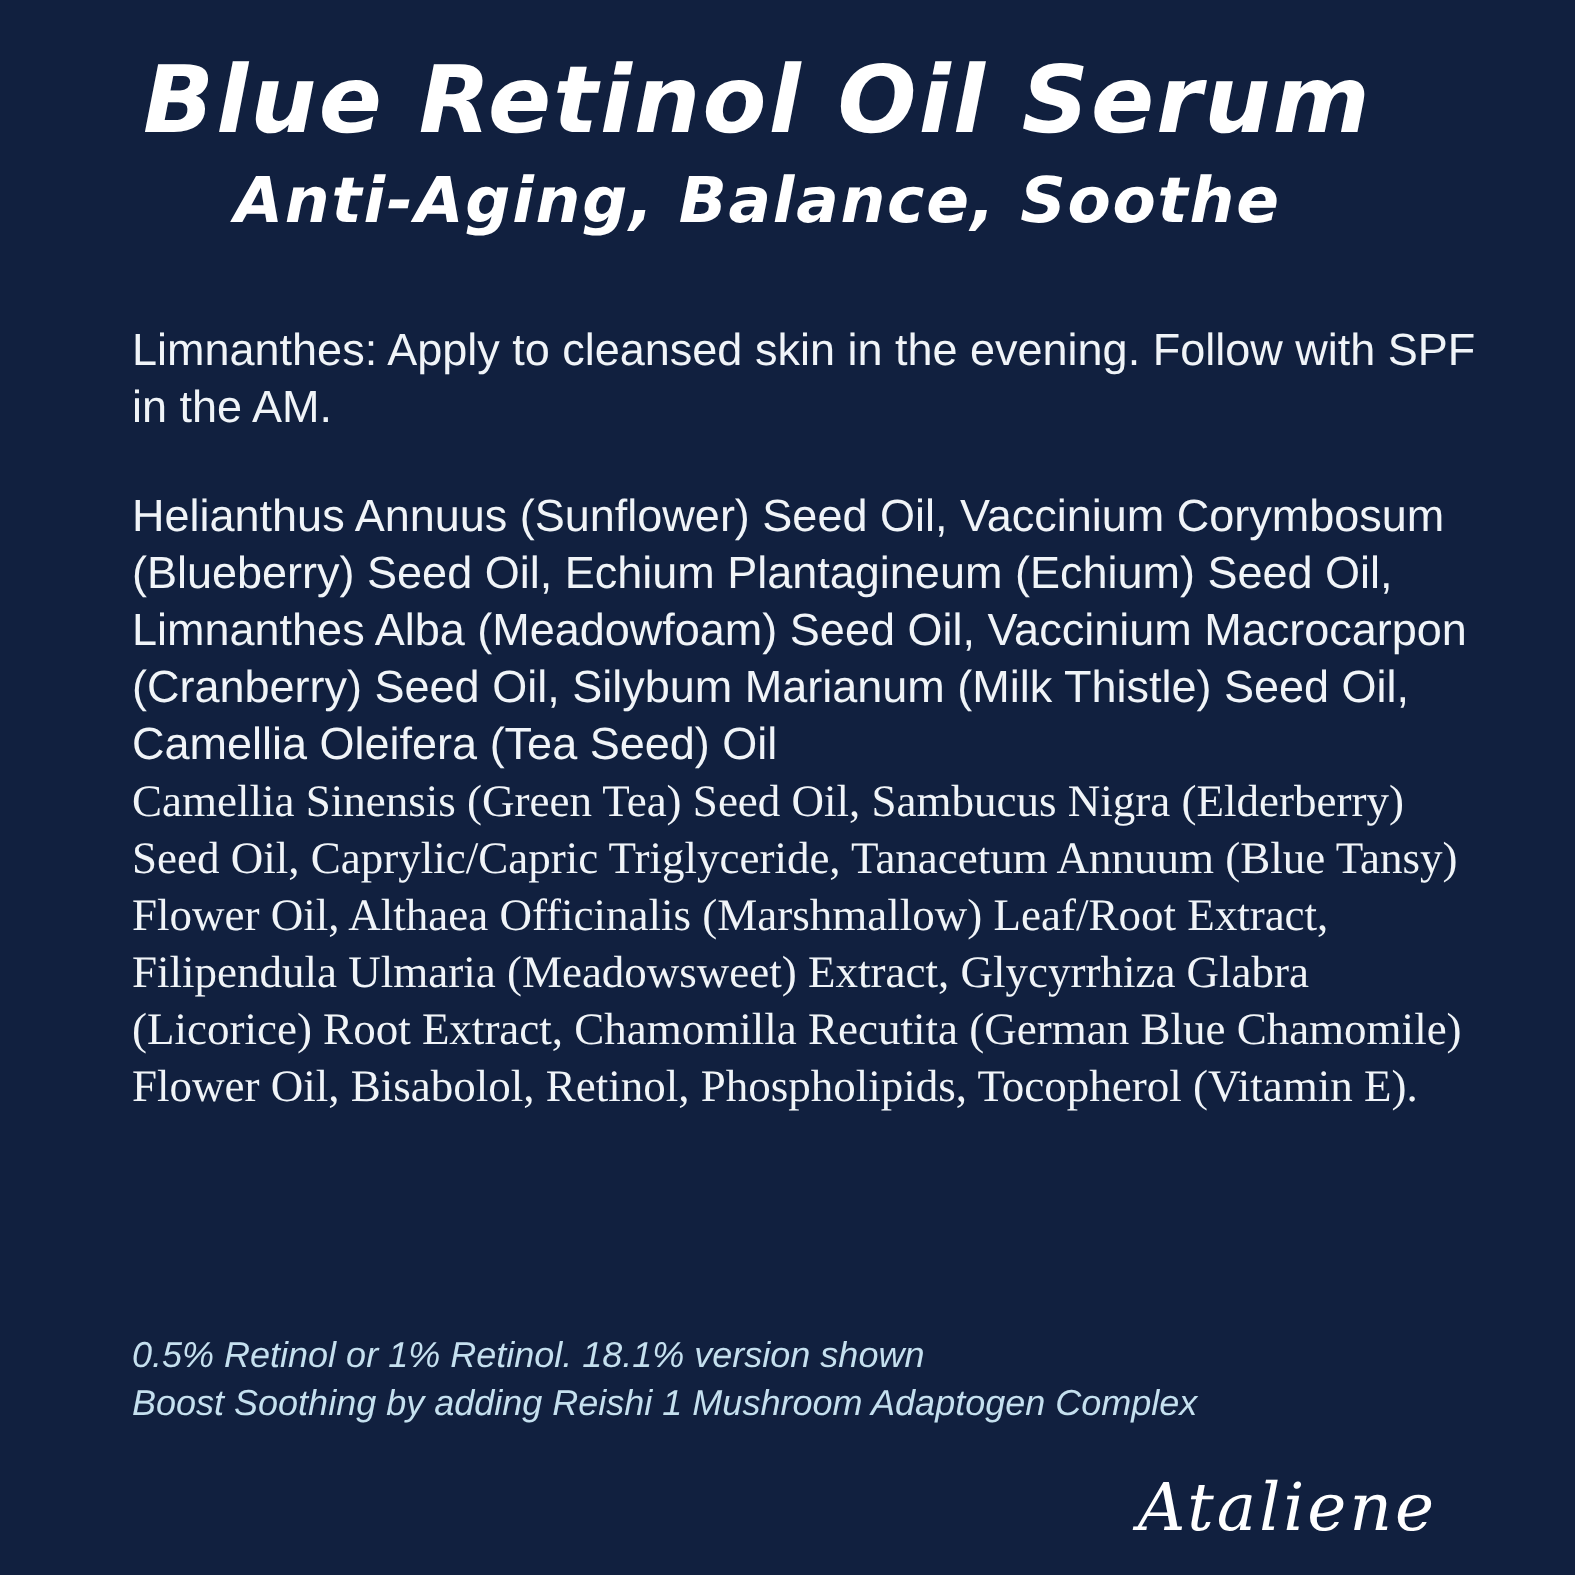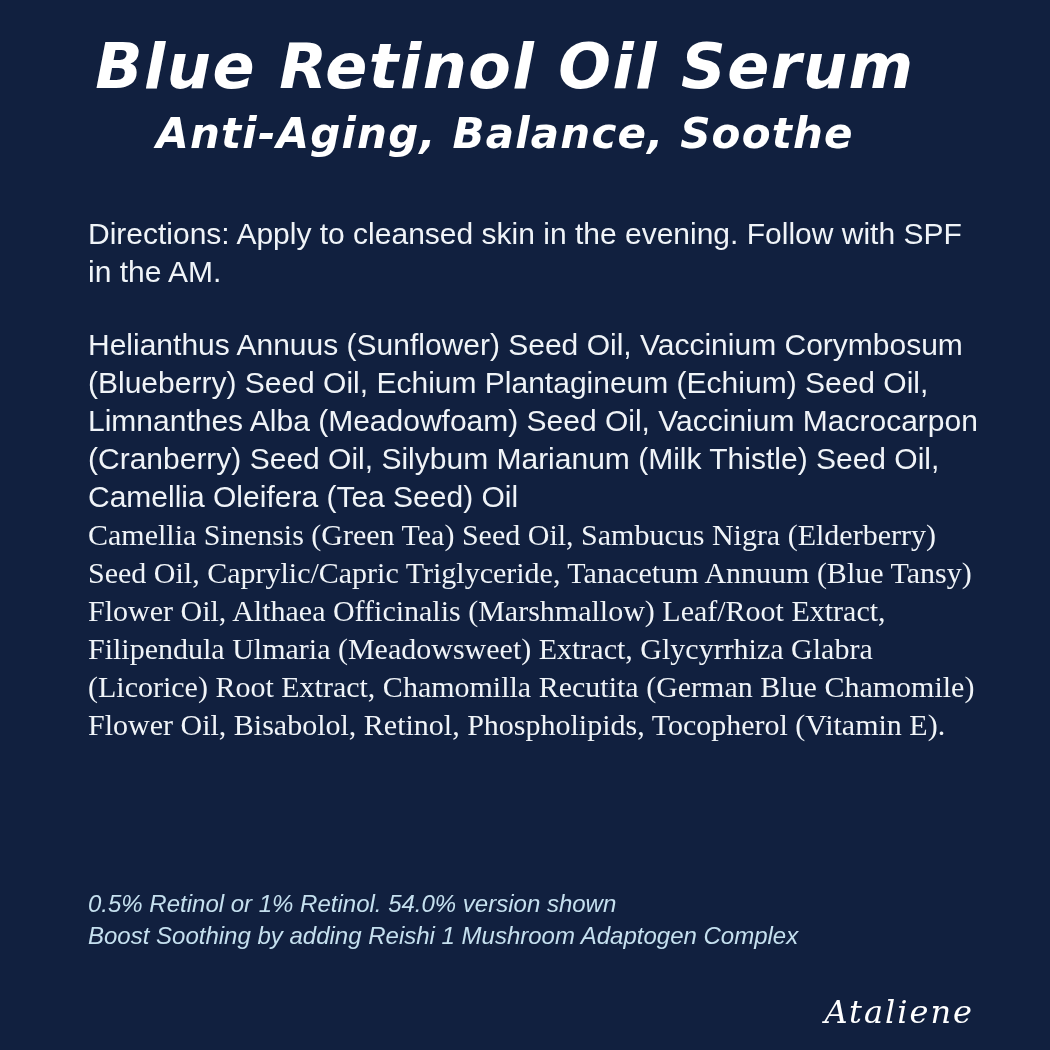--- a/index.html
+++ b/index.html
@@ -90,51 +90,51 @@
     font-size: 24px;
     line-height: 32px;
     font-style: italic;
     margin: 0;
     white-space: nowrap;
   }
 
   
   .brand {
     position: absolute;
-    right: 36px;
+    right: 52px;
     bottom: 22px;
     color: #ffffff;
     font-family: "DejaVu Serif", serif;
     font-style: italic;
     font-weight: 400;
-    font-size: 32px;
+    font-size: 44px;
     letter-spacing: 2px;
     line-height: 1;
     text-align: center;
   }
 </style>
 </head>
 <body>
 
 <div id="card">
 
   <div class="header">
     <h1 class="title">Blue Retinol Oil Serum</h1>
     <h2 class="subtitle">Anti-Aging, Balance, Soothe</h2>
   </div>
 
   <div class="body-block">
-    <p class="directions">Directions: Apply to cleansed skin in the evening. Follow with SPF in the AM.</p>
+    <p class="directions">Limnanthes: Apply to cleansed skin in the evening. Follow with SPF in the AM.</p>
 
     <p class="ingredients">
       <span class="seg">Helianthus Annuus (Sunflower) Seed Oil, Vaccinium Corymbosum (Blueberry) Seed Oil, Echium Plantagineum (Echium) Seed Oil, Limnanthes Alba (Meadowfoam) Seed Oil, Vaccinium Macrocarpon (Cranberry) Seed Oil, Silybum Marianum (Milk Thistle) Seed Oil, Camellia Oleifera (Tea Seed) Oil</span>
       <span class="seg">Camellia Sinensis (Green Tea) Seed Oil, Sambucus Nigra (Elderberry) Seed Oil, Caprylic/Capric Triglyceride, Tanacetum Annuum (Blue Tansy) Flower Oil, Althaea Officinalis (Marshmallow) Leaf/Root Extract, Filipendula Ulmaria (Meadowsweet) Extract, Glycyrrhiza Glabra (Licorice) Root Extract, Chamomilla Recutita (German Blue Chamomile) Flower Oil, Bisabolol, Retinol, Phospholipids, Tocopherol (Vitamin E).</span>
     </p>
   </div>
 
   <div class="footnotes">
-    <p class="footnote">0.5% Retinol or 1% Retinol. 54.0% version shown</p>
+    <p class="footnote">0.5% Retinol or 1% Retinol. 18.1% version shown</p>
     <p class="footnote">Boost Soothing by adding Reishi 1 Mushroom Adaptogen Complex</p>
   </div>
 
   <div class="brand">Ataliene</div>
 
 </div>
 
 </body></html>

